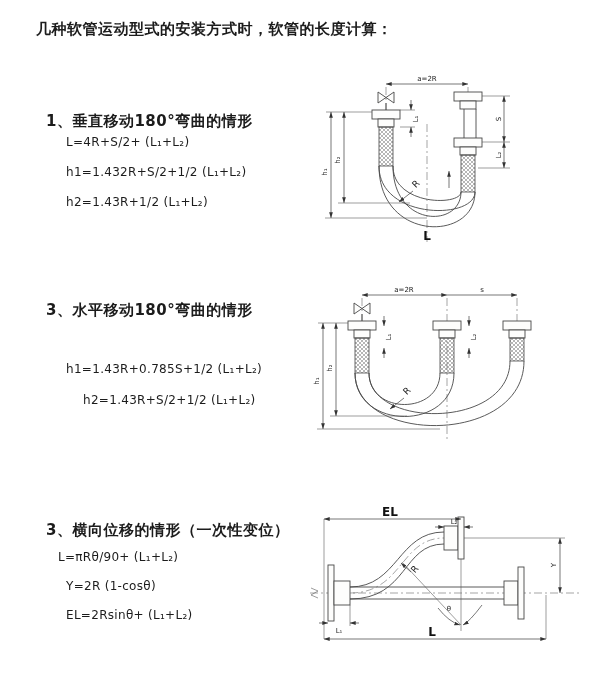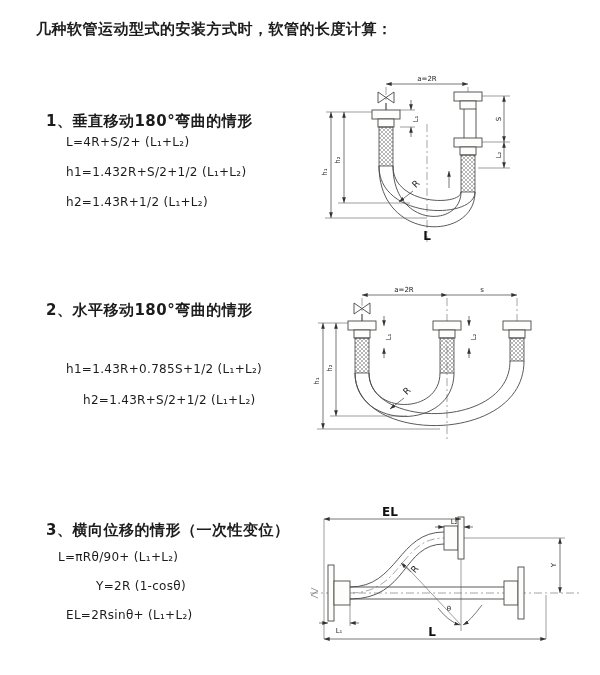--- a/index.html
+++ b/index.html
@@ -95,21 +95,21 @@
     <text class="slab" text-anchor="middle" transform="rotate(-90 183 47)" x="183" y="47">S</text>
     <line class="dline" x1="186" y1="70" x2="186" y2="96" marker-start="url(#arr)" marker-end="url(#arr)"></line>
     <text class="slab" text-anchor="middle" transform="rotate(-90 183 83)" x="183" y="83">L₂</text>
 
     <line class="dline" x1="95" y1="119" x2="81" y2="130" marker-end="url(#arr)"></line>
     <text class="mlab" text-anchor="middle" transform="rotate(-45 100 114)" x="100" y="114">R</text>
 
     <text class="blab" x="109" y="168" text-anchor="middle">L</text>
   </svg>
 
-  <div class="heading" style="left:46px;top:301px;">2、水平移动180°弯曲的情形</div>
+  <div class="heading" style="left:46px;top:301px;">3、水平移动180°弯曲的情形</div>
   <div class="formula" style="left:66px;top:362px;">h1=1.43R+0.785S+1/2 (L₁+L₂)</div>
   <div class="formula" style="left:66px;top:393px;margin-left:17px;">h2=1.43R+S/2+1/2 (L₁+L₂)</div>
 
   <svg style="left:312px;top:283px;" width="278" height="168" viewBox="0 0 278 168">
 
     <line class="cline" x1="50" y1="15" x2="50" y2="40"></line>
     <line class="cline" x1="135" y1="15" x2="135" y2="158"></line>
     <line class="cline" x1="205" y1="15" x2="205" y2="40"></line>
 
     <line class="dline" x1="50" y1="12" x2="135" y2="12" marker-start="url(#arr)" marker-end="url(#arr)"></line>
@@ -150,21 +150,21 @@
     <line class="dline" x1="11" y1="40" x2="11" y2="146" marker-start="url(#arr)" marker-end="url(#arr)"></line>
     <line class="thin" x1="5" y1="146" x2="128" y2="146"></line>
     <text class="slab" text-anchor="middle" transform="rotate(-90 7 98)" x="7" y="98">h₁</text>
 
     <line class="dline" x1="92" y1="115" x2="78" y2="126" marker-end="url(#arr)"></line>
     <text class="mlab" text-anchor="middle" transform="rotate(-45 97 110)" x="97" y="110">R</text>
   </svg>
 
   <div class="heading" style="left:46px;top:521px;">3、横向位移的情形（一次性变位）</div>
   <div class="formula" style="left:58px;top:550px;">L=πRθ/90+ (L₁+L₂)</div>
-  <div class="formula" style="left:66px;top:579px;margin-left:30px;">Y=2R (1-cosθ)</div>
+  <div class="formula" style="left:66px;top:579px;">Y=2R (1-cosθ)</div>
   <div class="formula" style="left:66px;top:608px;">EL=2Rsinθ+ (L₁+L₂)</div>
 
   <svg style="left:298px;top:505px;" width="292" height="150" viewBox="0 0 292 150">
 
     <line class="cline" x1="12" y1="88" x2="282" y2="88"></line>
     <path class="thin" d="M13,83 L20,86 L13,90 L20,93"></path>
 
     <rect class="fit" x="30" y="60" width="6" height="56"></rect>
     <rect class="fit" x="36" y="76" width="16" height="24"></rect>
 

